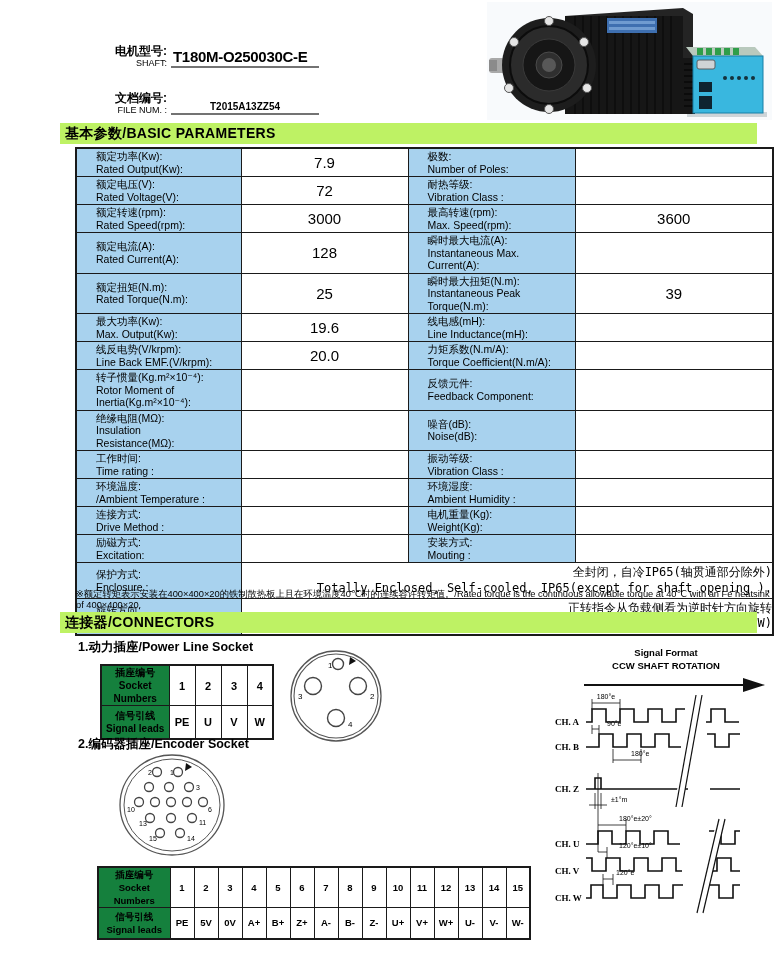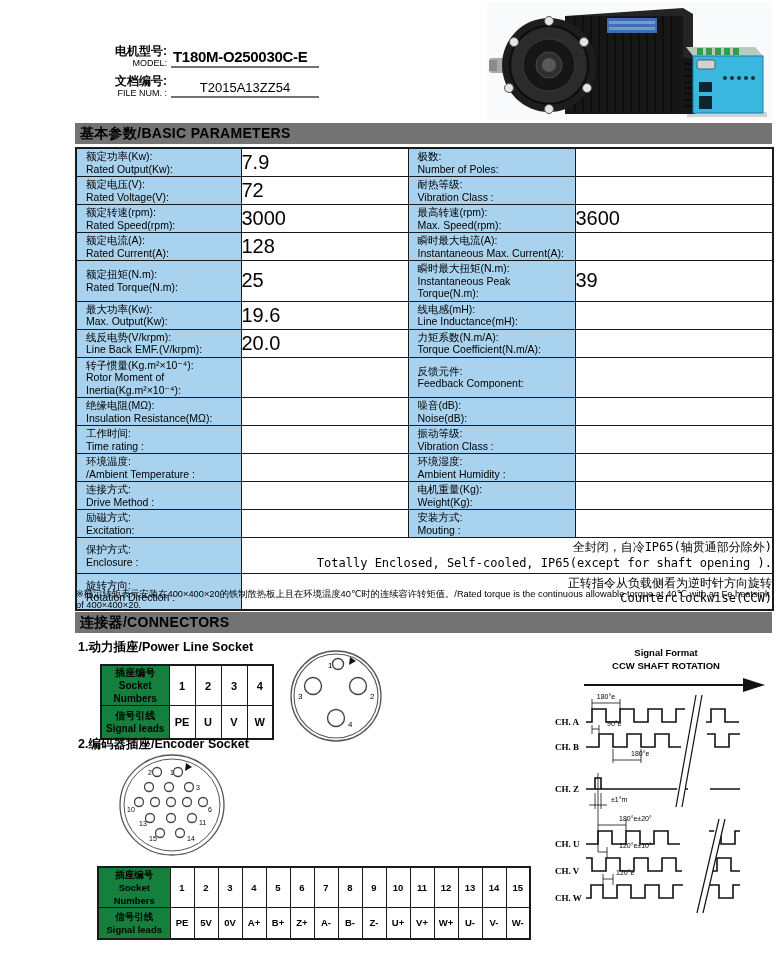--- a/index.html
+++ b/index.html
@@ -2,38 +2,38 @@
 <html><head>
 <meta charset="utf-8">
 <style>
   *{margin:0;padding:0;box-sizing:border-box}
   html,body{width:780px;height:961px}
   body{position:relative;background:#fff;color:#000;font-family:"Liberation Sans","DejaVu Sans",sans-serif;overflow:hidden}
   .abs{position:absolute}
 
   
   .model-block{position:absolute;left:95px;top:45px;width:260px}
-  .hdr-row{display:flex;align-items:flex-end;margin-bottom:7px}
+  .hdr-row{display:flex;align-items:flex-end;margin-bottom:24px}
   .hdr-labels{width:76px;text-align:right;padding-right:4px}
   .hdr-labels .cn{font-size:12px;font-weight:bold;line-height:13px}
   .hdr-labels .en{font-size:9px;line-height:10px}
   .hdr-value{border-bottom:2px solid #737373;width:148px;padding:0 2px 1px 2px}
   .hdr-value.model{font-size:15px;font-weight:bold;letter-spacing:-.3px}
-  .hdr-value.file{font-size:13px;font-weight:normal;text-align:center}
+  .hdr-value.file{font-size:10px;font-weight:bold;text-align:center}
 
   
-  .bar{position:absolute;left:75px;width:697px;height:21px;background:#737373;
+  .bar{position:absolute;left:60px;width:697px;height:21px;background:#bef264;
        font-weight:bold;font-size:14px;line-height:21px;padding-left:5px;letter-spacing:.3px}
 
   
   table{border-collapse:collapse;table-layout:fixed}
   .basic{position:absolute;left:75px;top:147px;width:697px;border:2px solid #1a1a1a}
   .basic td{border:1px solid #1a1a1a;height:28px;overflow:hidden;vertical-align:middle}
-  .basic .lbl{background:#a8d2ee;font-size:10.5px;line-height:12.5px;padding:1px 9px;white-space:pre-line}
-  .basic .val{font-size:20px}
+  .basic .lbl{background:#a8d2ee;font-size:10.5px;line-height:12.5px;padding:1px 19px;white-space:pre-line}
+  .basic .val{text-align:center;font-size:15px}
   .basic .fullrow td{height:36px}
   .basic .fullval{text-align:right;font-size:12px;line-height:15.5px;white-space:pre-line;
                   font-family:"DejaVu Sans Mono","Liberation Mono",monospace}
 
   .note{position:absolute;left:76px;top:589px;width:701px;font-size:9.3px;line-height:11px}
 
   .sub-heading{position:absolute;font-size:12.5px;font-weight:bold}
 
   
   .sock{position:absolute;border:2px solid #1a1a1a}
@@ -93,21 +93,21 @@
     <circle cx="266" cy="76" r="2" fill="#15323c"></circle>
     <rect x="212" y="80" width="13" height="10" fill="#0e2430"></rect>
     <rect x="212" y="94" width="13" height="13" fill="#0e2430"></rect>
   </g>
 </svg>
 
 <div class="model-block">
   <div class="hdr-row">
     <div class="hdr-labels">
       <div class="cn">电机型号:</div>
-      <div class="en">MODEL:</div>
+      <div class="en">SHAFT:</div>
     </div>
     <div class="hdr-value model">T180M-O250030C-E</div>
   </div>
   <div class="hdr-row">
     <div class="hdr-labels">
       <div class="cn">文档编号:</div>
       <div class="en">FILE NUM. :</div>
     </div>
     <div class="hdr-value file">T2015A13ZZ54</div>
   </div>

